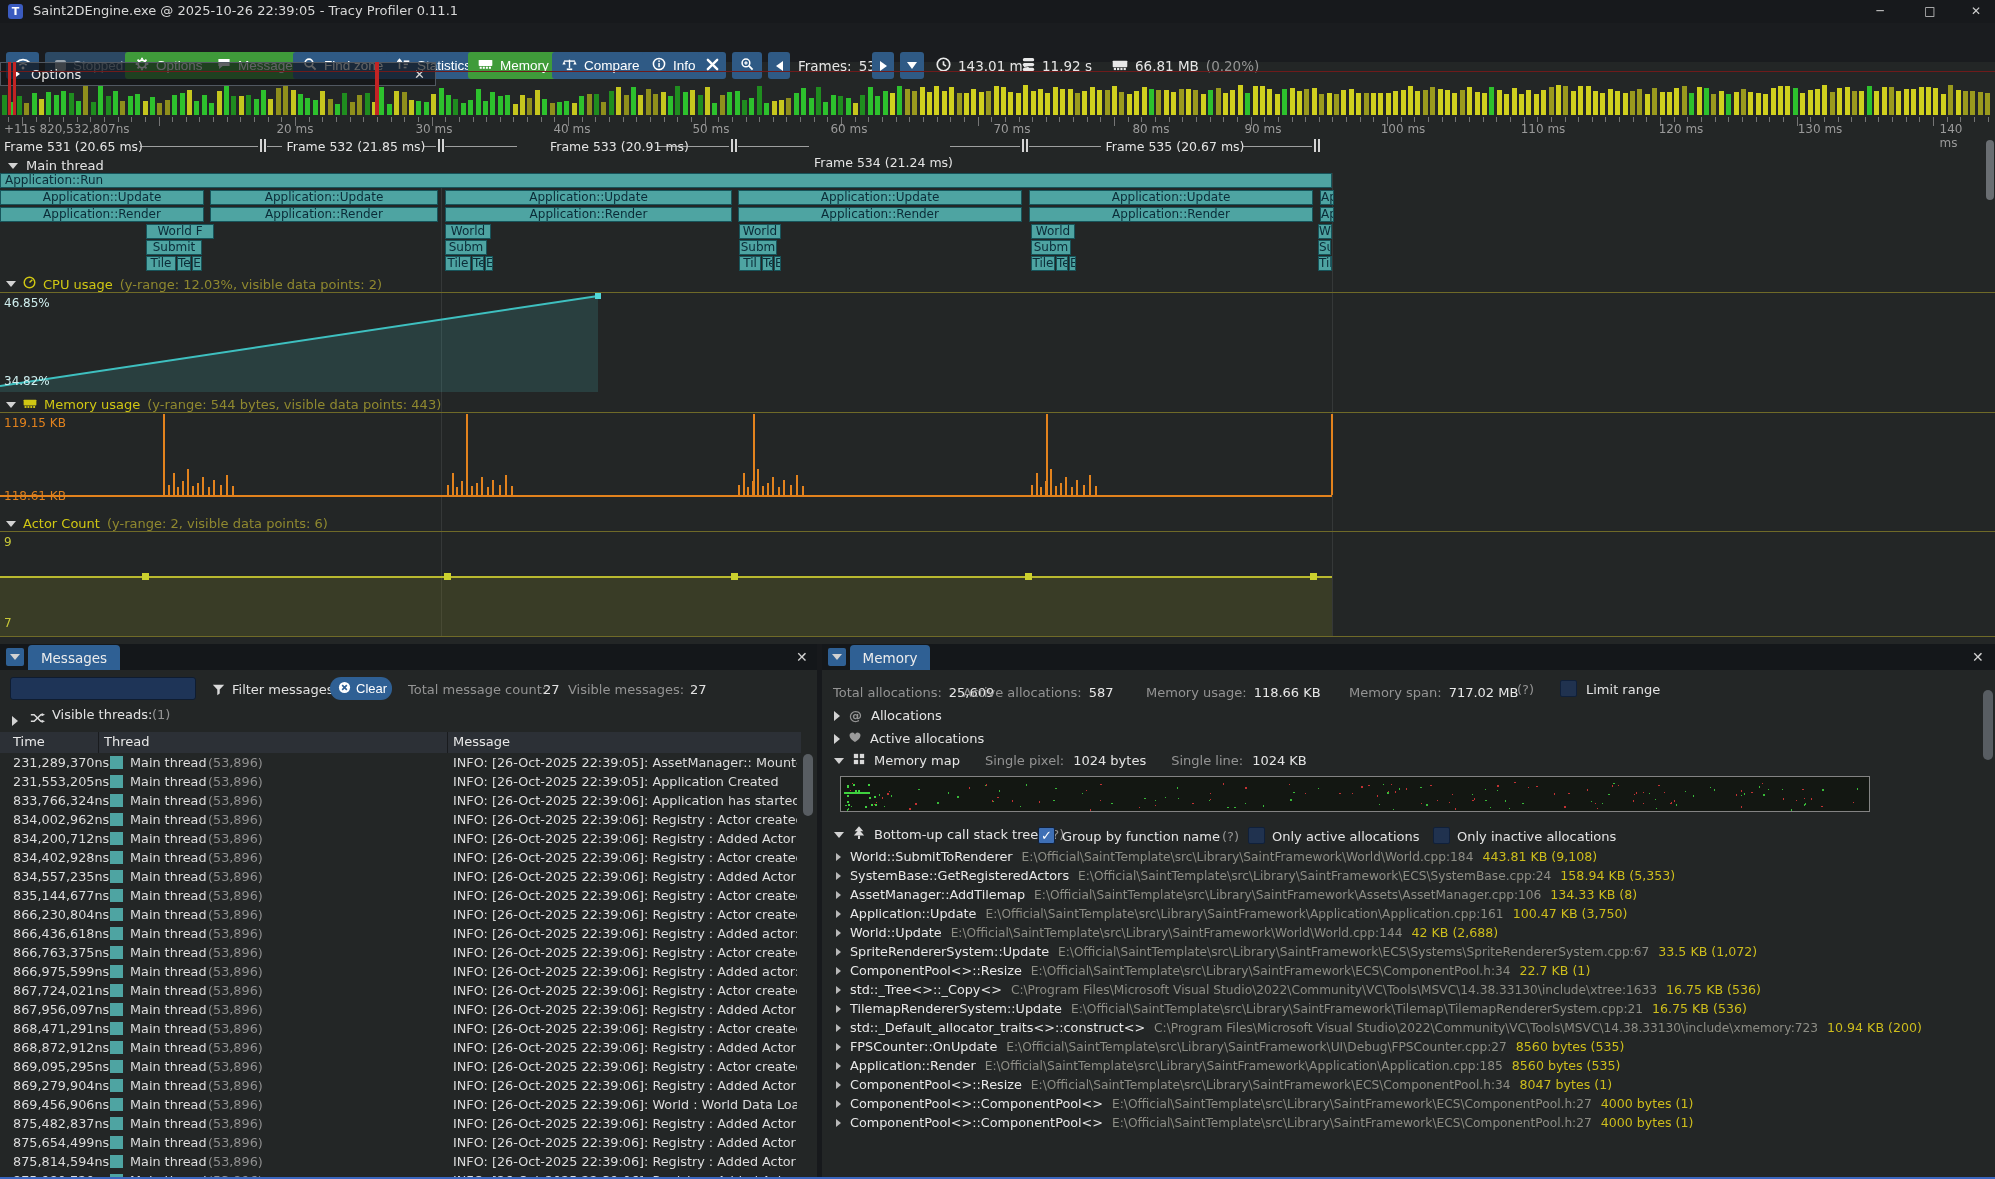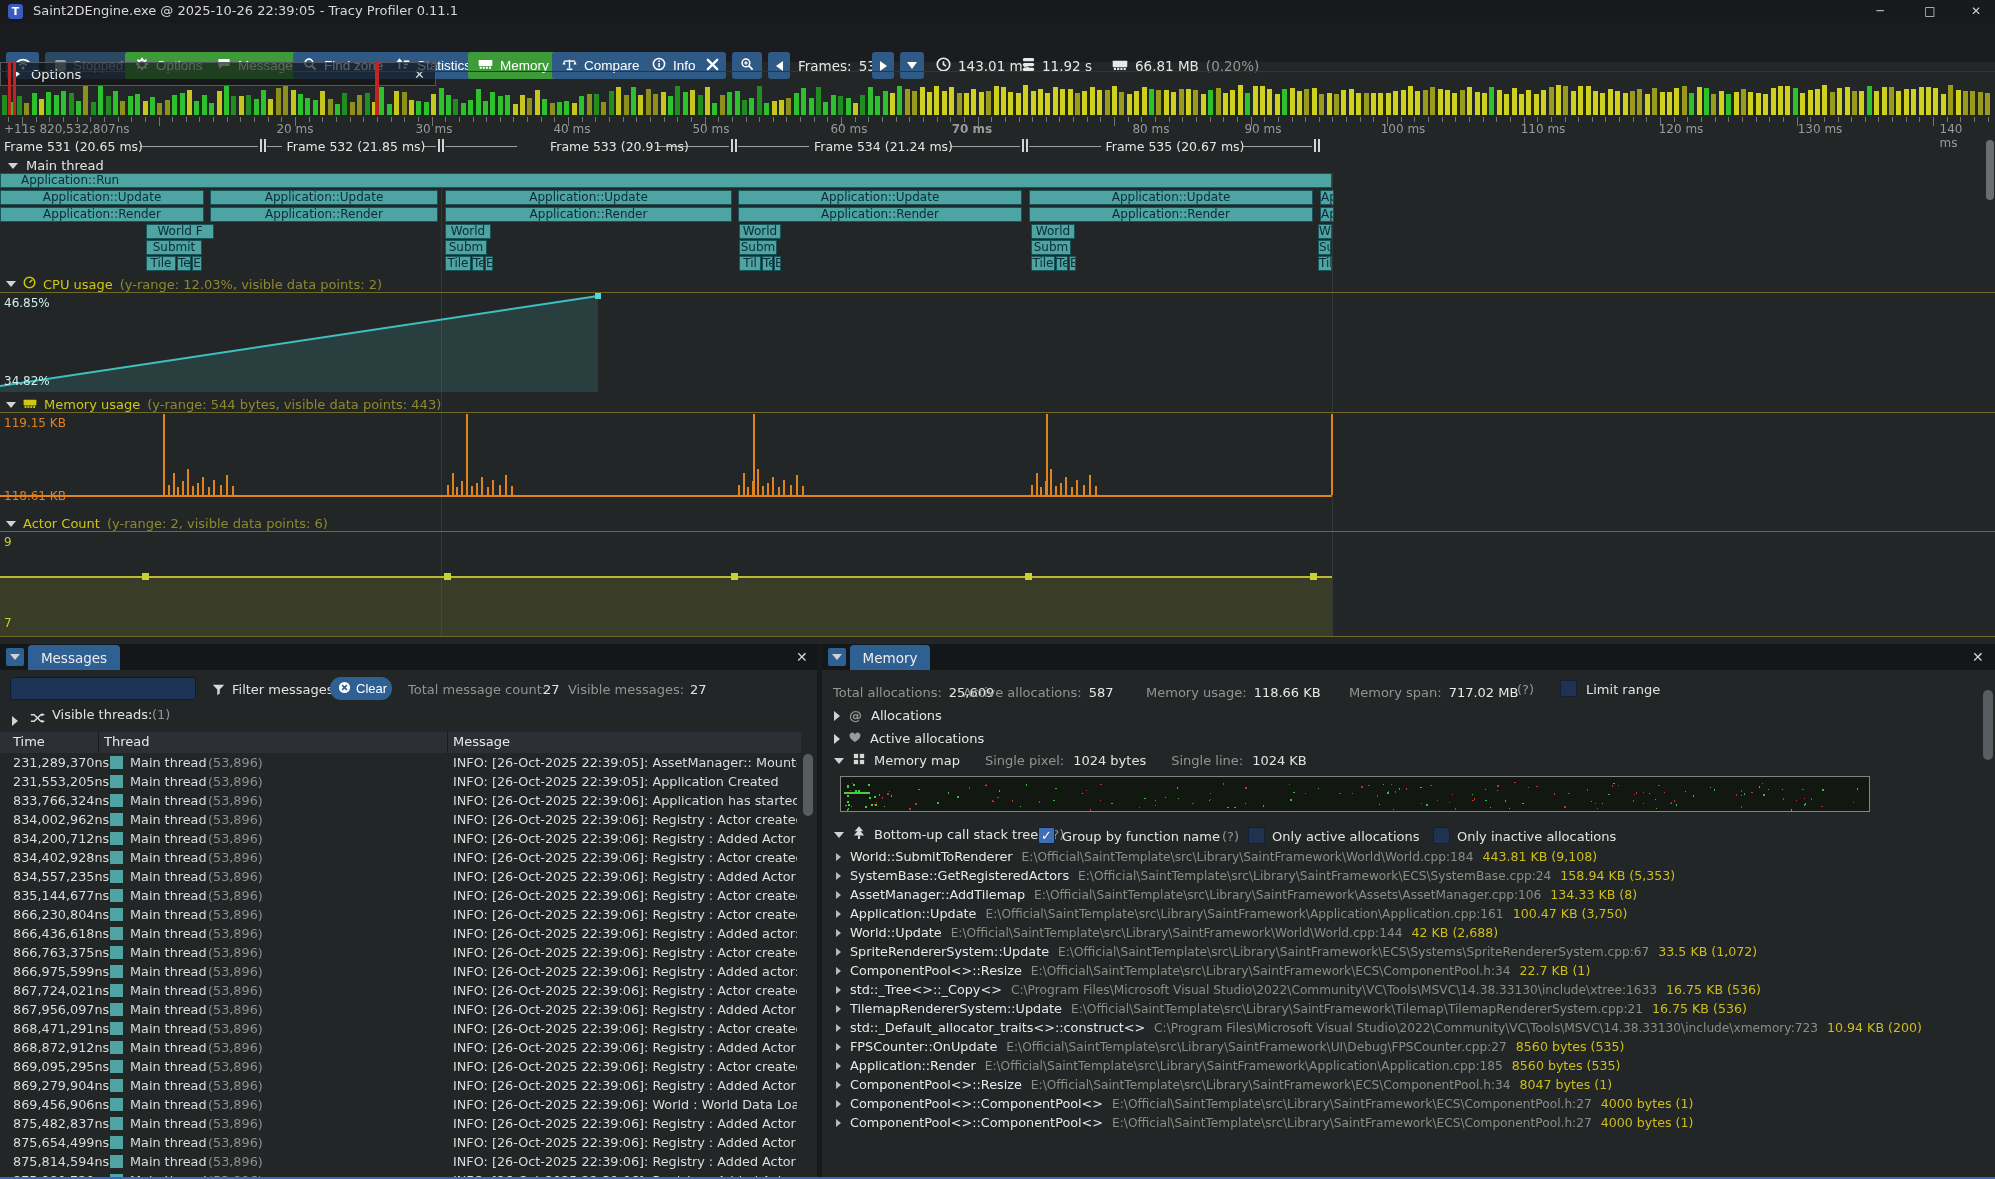--- a/index.html
+++ b/index.html
@@ -25,21 +25,21 @@
 .tri-r-sm{width:0;height:0;border-left:6px solid #d2d2d2;border-top:5px solid transparent;border-bottom:5px solid transparent;display:inline-block}
 .tri-d-sm{width:0;height:0;border-top:6px solid #d2d2d2;border-left:5px solid transparent;border-right:5px solid transparent;display:inline-block}
 
 #overview{left:0;top:62px;width:1995px;height:55px}
 #options-overlay{left:62px;top:27px;width:436px;height:24px;background:rgba(15,17,19,.66);border:1px solid #515861;display:flex;align-items:center;color:#e8e8e8;font-size:13px}
 #ruler-origin{left:4px;top:122px;font-size:12px;color:#9a9a9a}
 .rlabel{position:absolute;top:122px;font-size:12px;color:#9a9a9a;transform:translateX(-50%)}
 .frlabel{position:absolute;top:139px;font-size:12.5px;color:#e4e4e4;white-space:nowrap}
 #thread-row{left:8px;top:158px;display:flex;align-items:center;gap:8px;color:#e4e4e4;font-size:13px}
 .zone{position:absolute;height:15px;background:#4ea4a2;border:1px solid #17545a;color:#0b2c38;font-size:12px;line-height:13px;text-align:center;overflow:hidden;white-space:nowrap}
-.zoneL{text-align:left;padding-left:20px}
+.zoneL{text-align:left;padding-left:4px}
 .guide{position:absolute;top:173px;width:1px;height:463px;background:rgba(220,220,220,.10)}
 
 .phead{position:absolute;display:flex;align-items:center;gap:7px;font-size:13px}
 .ptitle{color:#d0c713}.pnote{color:#8f882f}
 .hline{position:absolute;left:0;width:1995px;height:1px;background:#6f6a28}
 .plab{position:absolute;left:4px;font-size:12px}
 
 .band{position:absolute;top:644px;height:26px;background:#14171a}
 .tab{position:absolute;top:645px;height:25px;background:#2f6094;border-radius:4px 4px 0 0;color:#ececec;font-size:13.5px;display:flex;align-items:center;justify-content:center}
 .collbtn{position:absolute;top:648px;width:18px;height:18px;background:#2f6094;border-radius:2px;display:flex;align-items:center;justify-content:center}
@@ -656,21 +656,21 @@
         <div style="position: absolute; left: 1974px; top: 117px; width: 1px; height: 5px; background: rgb(138, 138, 138); opacity: 0.8;"></div>
         <div style="position: absolute; left: 1987.6px; top: 117px; width: 1px; height: 5px; background: rgb(138, 138, 138); opacity: 0.8;"></div>
       </div>
     <span id="ruler-origin" class="abs">+11s 820,532,807ns</span>
     <div id="ruler-labels">
         <span class="rlabel" style="left: 295px;">20 ms</span>
         <span class="rlabel" style="left: 434px;">30 ms</span>
         <span class="rlabel" style="left: 572px;">40 ms</span>
         <span class="rlabel" style="left: 711px;">50 ms</span>
         <span class="rlabel" style="left: 849px;">60 ms</span>
-        <span class="rlabel" style="left: 972px; font-weight: bold;">70 ms</span>
+        <span class="rlabel" style="left: 1012px;">70 ms</span>
         <span class="rlabel" style="left: 1126px; margin-left: 25px;">80 ms</span>
         <span class="rlabel" style="left: 1263px;">90 ms</span>
         <span class="rlabel" style="left: 1403px;">100 ms</span>
         <span class="rlabel" style="left: 1543px;">110 ms</span>
         <span class="rlabel" style="left: 1681px;">120 ms</span>
         <span class="rlabel" style="left: 1820px;">130 ms</span>
         <span class="rlabel" style="left: 1958px;">140 ms</span>
       </div>
   </div>
 
@@ -686,21 +686,21 @@
       <div style="position: absolute; left: 1314px; top: 139px; width: 2px; height: 13px; background: rgb(212, 212, 212);"></div>
       <div style="position: absolute; left: 1318px; top: 139px; width: 2px; height: 13px; background: rgb(212, 212, 212);"></div>
       <span class="frlabel" style="left: 4px;">Frame 531 (20.65 ms)</span>
       <div style="position: absolute; left: 140px; top: 146px; width: 118px; height: 1px; background: rgb(200, 200, 200); opacity: 0.75;"></div>
       <span class="frlabel" style="left: 286.5px;">Frame 532 (21.85 ms)</span>
       <div style="position: absolute; left: 267px; top: 146px; width: 14.5px; height: 1px; background: rgb(200, 200, 200); opacity: 0.75;"></div>
       <div style="position: absolute; left: 422.5px; top: 146px; width: 13.5px; height: 1px; background: rgb(200, 200, 200); opacity: 0.75;"></div>
       <span class="frlabel" style="left: 550px;">Frame 533 (20.91 ms)</span>
       <div style="position: absolute; left: 445px; top: 146px; width: 72px; height: 1px; background: rgb(200, 200, 200); opacity: 0.75;"></div>
       <div style="position: absolute; left: 658px; top: 146px; width: 71px; height: 1px; background: rgb(200, 200, 200); opacity: 0.75;"></div>
-      <span class="frlabel" style="left: 814px;">Frame 534 (21.24 ms)</span>
+      <span class="frlabel" style="left: 814px; margin-top: 16px;">Frame 534 (21.24 ms)</span>
       <div style="position: absolute; left: 738px; top: 146px; width: 71px; height: 1px; background: rgb(200, 200, 200); opacity: 0.75;"></div>
       <div style="position: absolute; left: 950px; top: 146px; width: 70px; height: 1px; background: rgb(200, 200, 200); opacity: 0.75;"></div>
       <span class="frlabel" style="left: 1105.5px;">Frame 535 (20.67 ms)</span>
       <div style="position: absolute; left: 1029px; top: 146px; width: 71.5px; height: 1px; background: rgb(200, 200, 200); opacity: 0.75;"></div>
       <div style="position: absolute; left: 1241.5px; top: 146px; width: 70.5px; height: 1px; background: rgb(200, 200, 200); opacity: 0.75;"></div>
     </div>
 
   <div id="thread-row" class="abs">
     <span class="tri-d-sm"></span>
     <span>Main thread</span>

